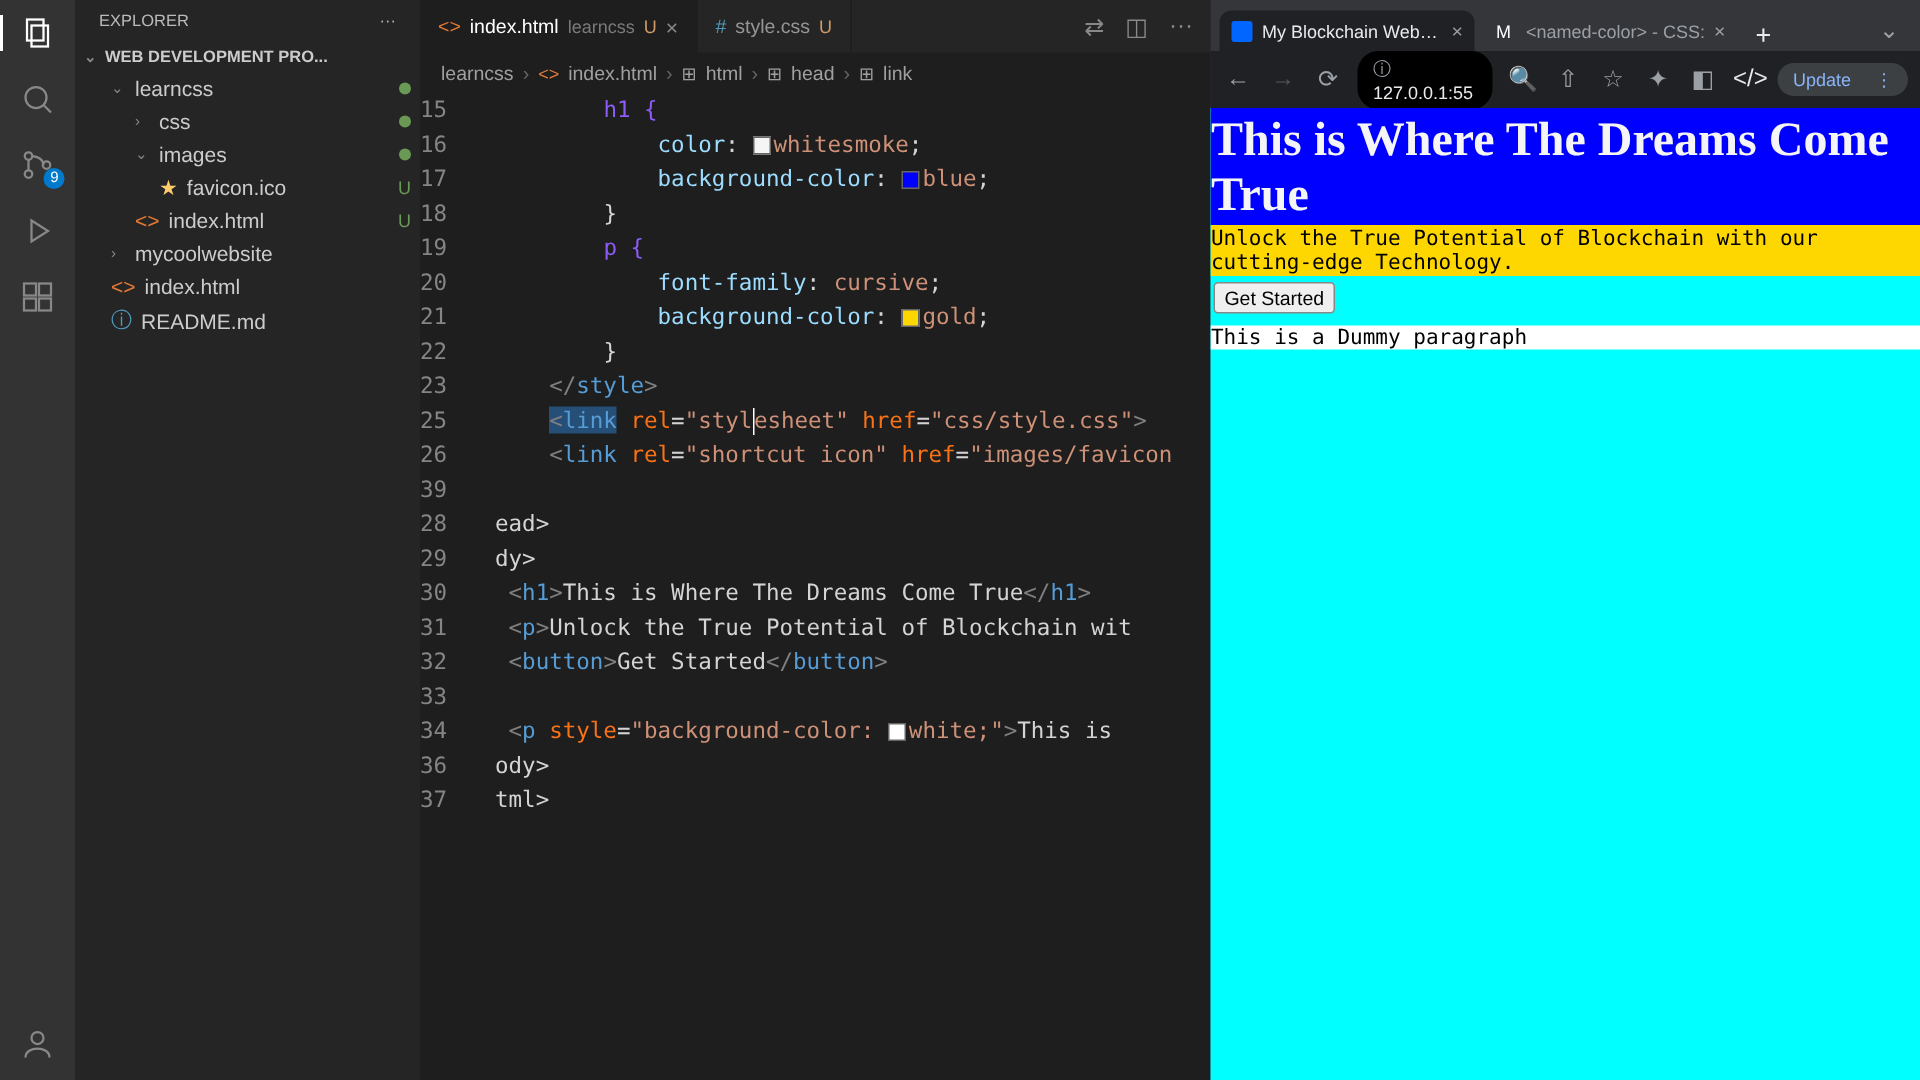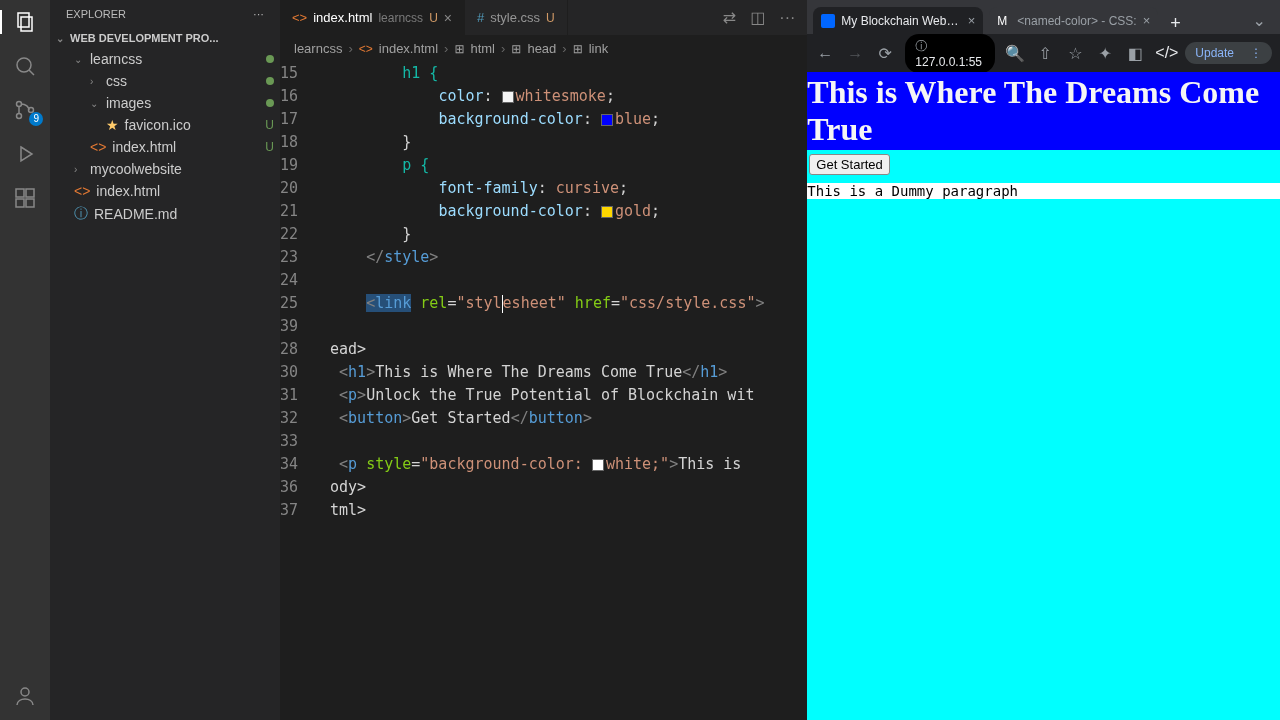--- a/index.html
+++ b/index.html
@@ -31,27 +31,27 @@
 .tab-close { color: #888; font-size: 14px; }
 .tab-actions { margin-left: auto; display: flex; align-items: center; gap: 14px; padding: 0 12px; color: #888; }
 .breadcrumb { display: flex; align-items: center; gap: 6px; padding: 6px 14px; font-size: 13px; color: #a0a0a0; }
 .breadcrumb .sep { color: #666; }
 .bc-icon { font-size: 12px; }
 .code { flex: 1; overflow: hidden; font-family: "Menlo", "Consolas", monospace; font-size: 15px; line-height: 23px; padding-left: 0; position: relative; }
 .line { display: flex; white-space: pre; }
 .ln { width: 50px; text-align: left; color: #858585; padding-right: 18px; user-select: none; }
 .code-text { flex: 1; }
 .tag { color: #569cd6; }
-.attr { color: #84cc16; }
+.attr { color: #f97316; }
 .str { color: #ce9178; }
 .punct { color: #808080; }
 .prop { color: #9cdcfe; }
 .val { color: #ce9178; }
 .txt { color: #d4d4d4; }
-.sel { color: #14b8a6; }
+.sel { color: #8b5cf6; }
 .swatch { display: inline-block; width: 12px; height: 12px; border: 1px solid #666; vertical-align: middle; margin-right: 2px; }
 .hl { background: #264f78; }
 .cursor { display: inline-block; width: 1px; height: 18px; background: #fff; vertical-align: middle; }
 .browser { flex: 1; background: #35363a; display: flex; flex-direction: column; }
 .br-tabs { display: flex; height: 34px; align-items: flex-end; padding: 0 6px; gap: 6px; }
 .br-tab { background: #202124; color: #e8eaed; font-size: 12px; padding: 6px 8px; border-radius: 8px 8px 0 0; display: flex; align-items: center; gap: 6px; max-width: 170px; }
 .br-tab.inactive { background: #35363a; color: #9aa0a6; }
 .br-tab .bt-title { overflow: hidden; text-overflow: ellipsis; white-space: nowrap; flex: 1; }
 .br-tab .bt-close { color: #9aa0a6; font-size: 13px; }
 .br-new { color: #e8eaed; font-size: 18px; padding: 0 6px; }
@@ -204,24 +204,25 @@
     <div class="code">
 <div class="line"><span class="ln">15</span><span class="code-text">        <span class="sel">h1 {</span></span></div>
 <div class="line"><span class="ln">16</span><span class="code-text">            <span class="prop">color</span><span class="txt">: </span><span class="swatch" style="background:whitesmoke"></span><span class="val">whitesmoke</span><span class="txt">;</span></span></div>
 <div class="line"><span class="ln">17</span><span class="code-text">            <span class="prop">background-color</span><span class="txt">: </span><span class="swatch" style="background:blue"></span><span class="val">blue</span><span class="txt">;</span></span></div>
 <div class="line"><span class="ln">18</span><span class="code-text">        <span class="txt">}</span></span></div>
 <div class="line"><span class="ln">19</span><span class="code-text">        <span class="sel">p {</span></span></div>
 <div class="line"><span class="ln">20</span><span class="code-text">            <span class="prop">font-family</span><span class="txt">: </span><span class="val">cursive</span><span class="txt">;</span></span></div>
 <div class="line"><span class="ln">21</span><span class="code-text">            <span class="prop">background-color</span><span class="txt">: </span><span class="swatch" style="background:gold"></span><span class="val">gold</span><span class="txt">;</span></span></div>
 <div class="line"><span class="ln">22</span><span class="code-text">        <span class="txt">}</span></span></div>
 <div class="line"><span class="ln">23</span><span class="code-text">    <span class="punct">&lt;/</span><span class="tag">style</span><span class="punct">&gt;</span></span></div>
-<div class="line"><span class="ln">24</span><span class="code-text"></span></div>
 <div class="line"><span class="ln">25</span><span class="code-text">    <span class="hl"><span class="punct">&lt;</span><span class="tag">link</span></span> <span class="attr">rel</span><span class="txt">=</span><span class="str">"styl<span class="cursor"></span>esheet"</span> <span class="attr">href</span><span class="txt">=</span><span class="str">"css/style.css"</span><span class="punct">&gt;</span></span></div>
+<div class="line"><span class="ln">26</span><span class="code-text">    <span class="punct">&lt;</span><span class="tag">link</span> <span class="attr">rel</span><span class="txt">=</span><span class="str">"shortcut icon"</span> <span class="attr">href</span><span class="txt">=</span><span class="str">"images/favicon</span></span></div>
 <div class="line"><span class="ln">39</span><span class="code-text"></span></div>
 <div class="line"><span class="ln">28</span><span class="code-text"><span class="txt">ead&gt;</span></span></div>
+<div class="line"><span class="ln">29</span><span class="code-text"><span class="txt">dy&gt;</span></span></div>
 <div class="line"><span class="ln">30</span><span class="code-text"> <span class="punct">&lt;</span><span class="tag">h1</span><span class="punct">&gt;</span><span class="txt">This is Where The Dreams Come True</span><span class="punct">&lt;/</span><span class="tag">h1</span><span class="punct">&gt;</span></span></div>
 <div class="line"><span class="ln">31</span><span class="code-text"> <span class="punct">&lt;</span><span class="tag">p</span><span class="punct">&gt;</span><span class="txt">Unlock the True Potential of Blockchain wit</span></span></div>
 <div class="line"><span class="ln">32</span><span class="code-text"> <span class="punct">&lt;</span><span class="tag">button</span><span class="punct">&gt;</span><span class="txt">Get Started</span><span class="punct">&lt;/</span><span class="tag">button</span><span class="punct">&gt;</span></span></div>
 <div class="line"><span class="ln">33</span><span class="code-text"></span></div>
 <div class="line"><span class="ln">34</span><span class="code-text"> <span class="punct">&lt;</span><span class="tag">p</span> <span class="attr">style</span><span class="txt">=</span><span class="str">"background-color: </span><span class="swatch" style="background:white"></span><span class="str">white;"</span><span class="punct">&gt;</span><span class="txt">This is </span></span></div>
 <div class="line"><span class="ln">36</span><span class="code-text"><span class="txt">ody&gt;</span></span></div>
 <div class="line"><span class="ln">37</span><span class="code-text"><span class="txt">tml&gt;</span></span></div>
     </div>
   </div>
 </div>
@@ -254,16 +255,17 @@
     <span class="tb-icon">✦</span>
     <span class="tb-icon">◧</span>
     <span class="tb-icon" style="color:#e8eaed">&lt;/&gt;</span>
     <div class="update">
         <span>Update</span> 
         <span>⋮</span>
       </div>
   </div>
   <div class="page">
     <h1>This is Where The Dreams Come True</h1>
+    <p class="gold">Unlock the True Potential of Blockchain with our cutting-edge Technology.</p>
     <button>Get Started</button>
     <p class="white">This is a Dummy paragraph</p>
   </div>
 </div>
 
 </body></html>

